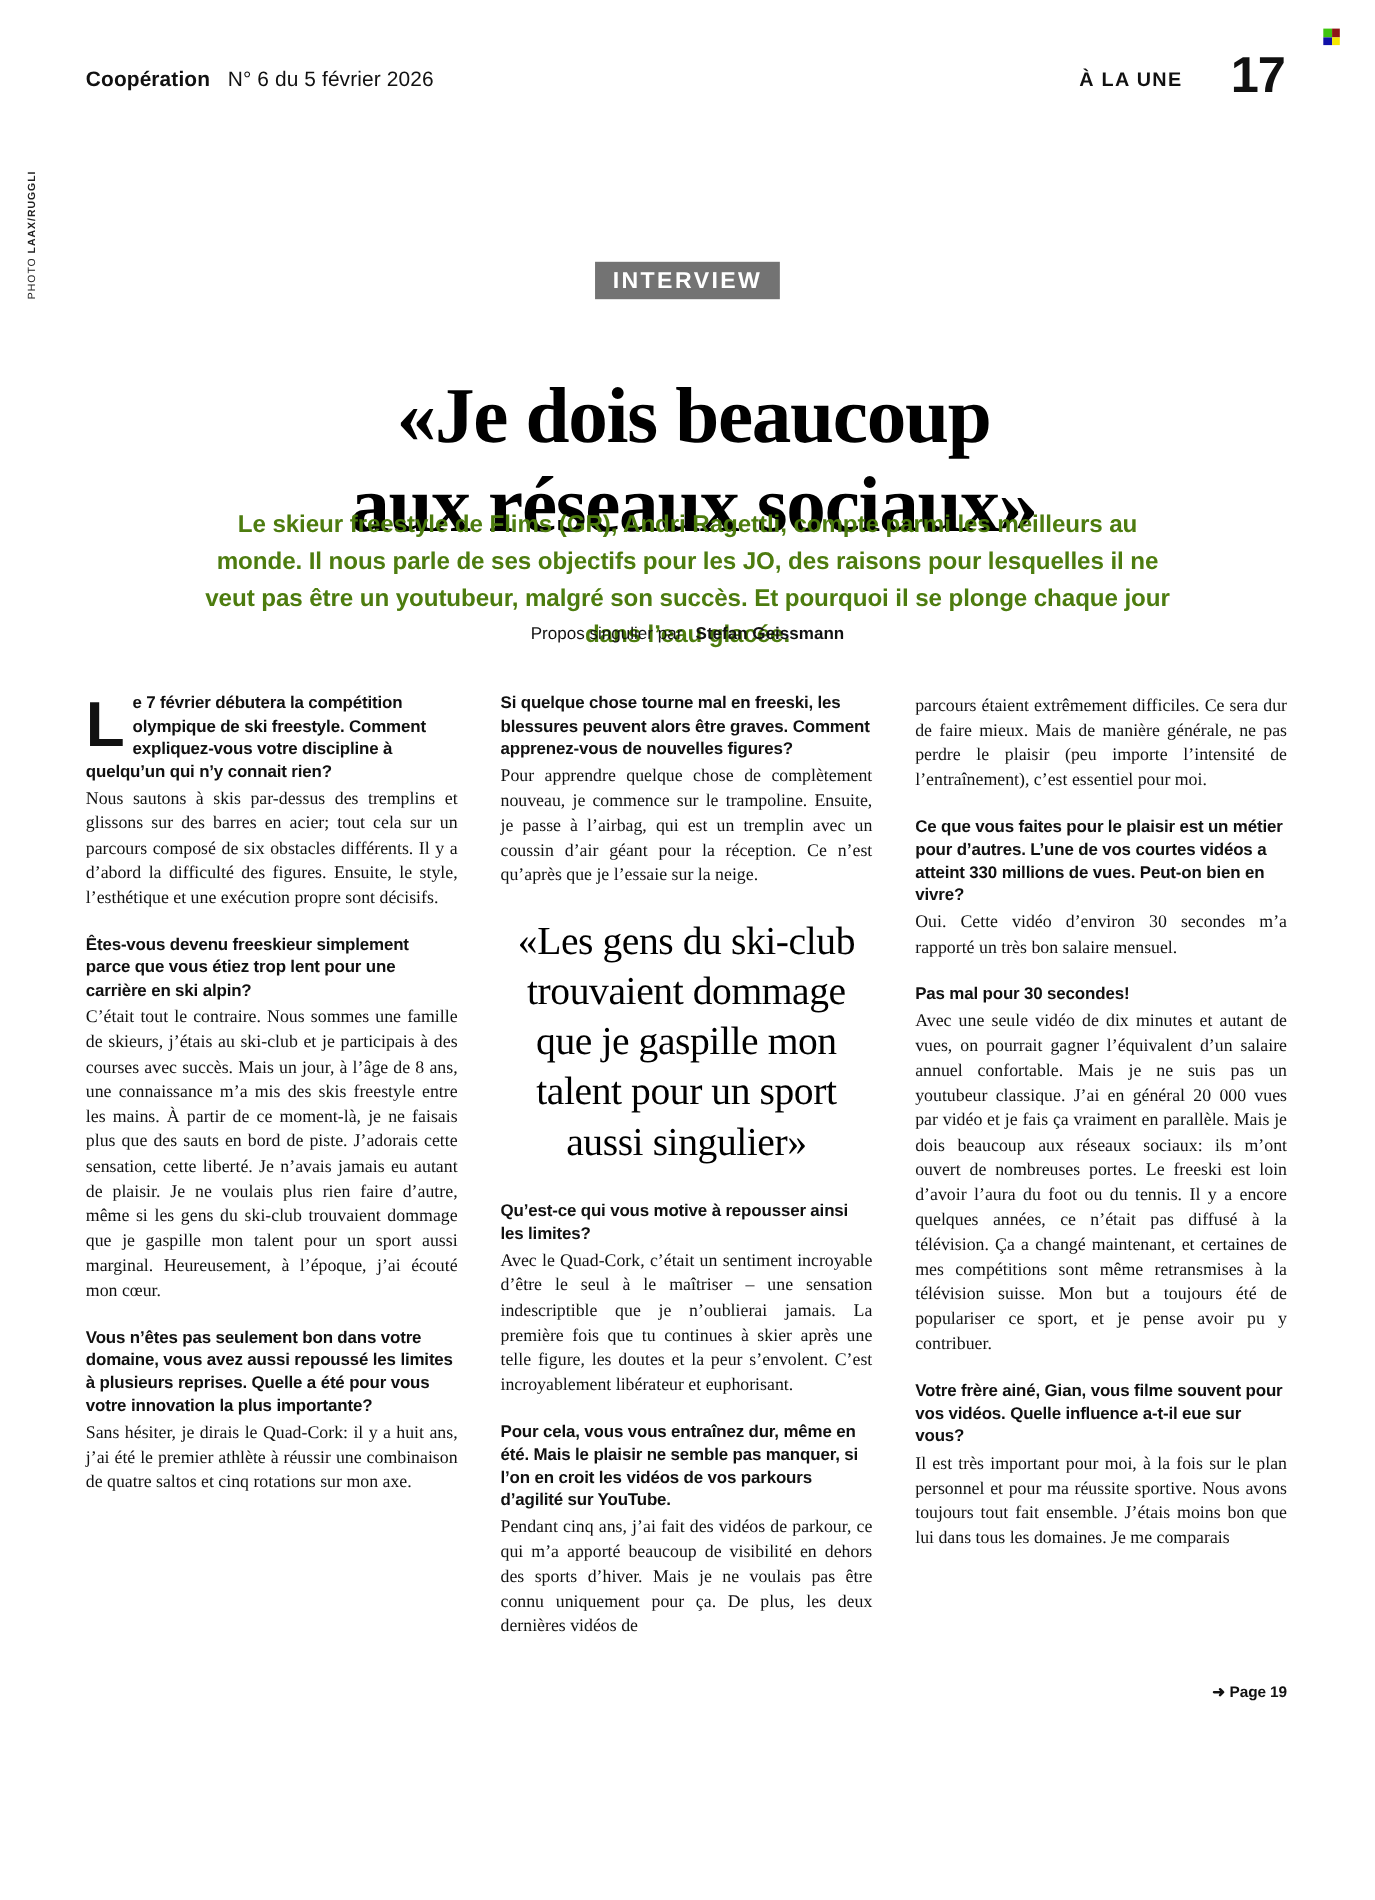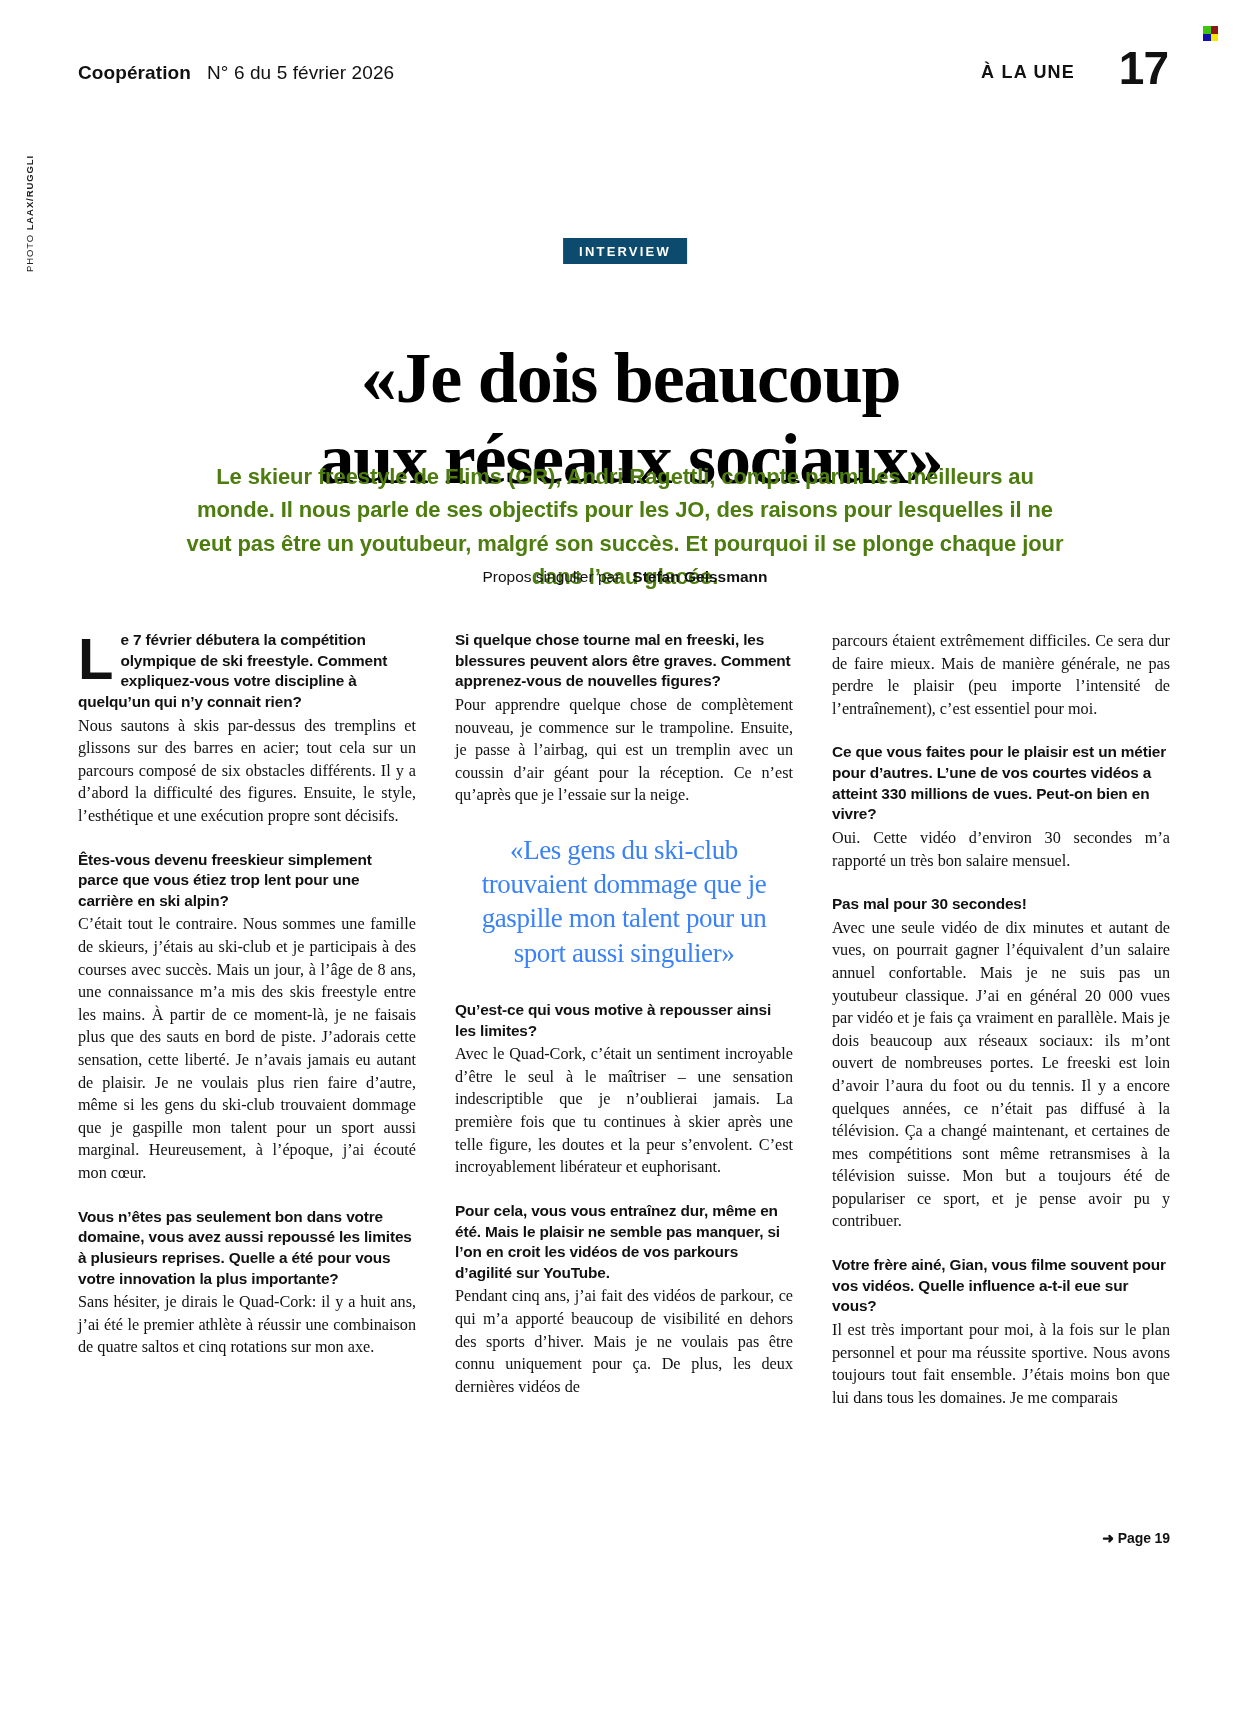--- a/index.html
+++ b/index.html
@@ -85,23 +85,23 @@
   }
   .photocredit .pc-label { font-weight: normal; }
   .photocredit .pc-name { font-weight: bold; }
 
   
   .badge {
     position: absolute;
     left: 50%;
     transform: translateX(-50%);
     top: 238px;
-    background: #0c4a6e;
+    background: #737373;
     color: #fff;
-    font-size: 13px;
+    font-size: 21px;
     font-weight: bold;
     letter-spacing: 2.2px;
     padding: 7px 16px 6px 16px;
     line-height: 1;
   }
 
   .headline {
     position: absolute;
     left: 0;
     right: 0;
@@ -190,25 +190,25 @@
     font-size: 58px;
     line-height: .78;
     margin: 6px 9px 0 0;
     letter-spacing: -2px;
   }
 
   
   .pullquote {
     font-family: "Liberation Serif", serif;
     font-weight: normal;
-    font-size: 27px;
+    font-size: 36px;
     line-height: 1.27;
     text-align: center;
     letter-spacing: -.4px;
-    color: #3b82f6;
+    color: #000000;
     margin: 26px 0 30px 0;
     -webkit-hyphens: none;
     hyphens: none;
   }
 
   
   .continuation {
     position: absolute;
     right: 80px;
     top: 1530px;

